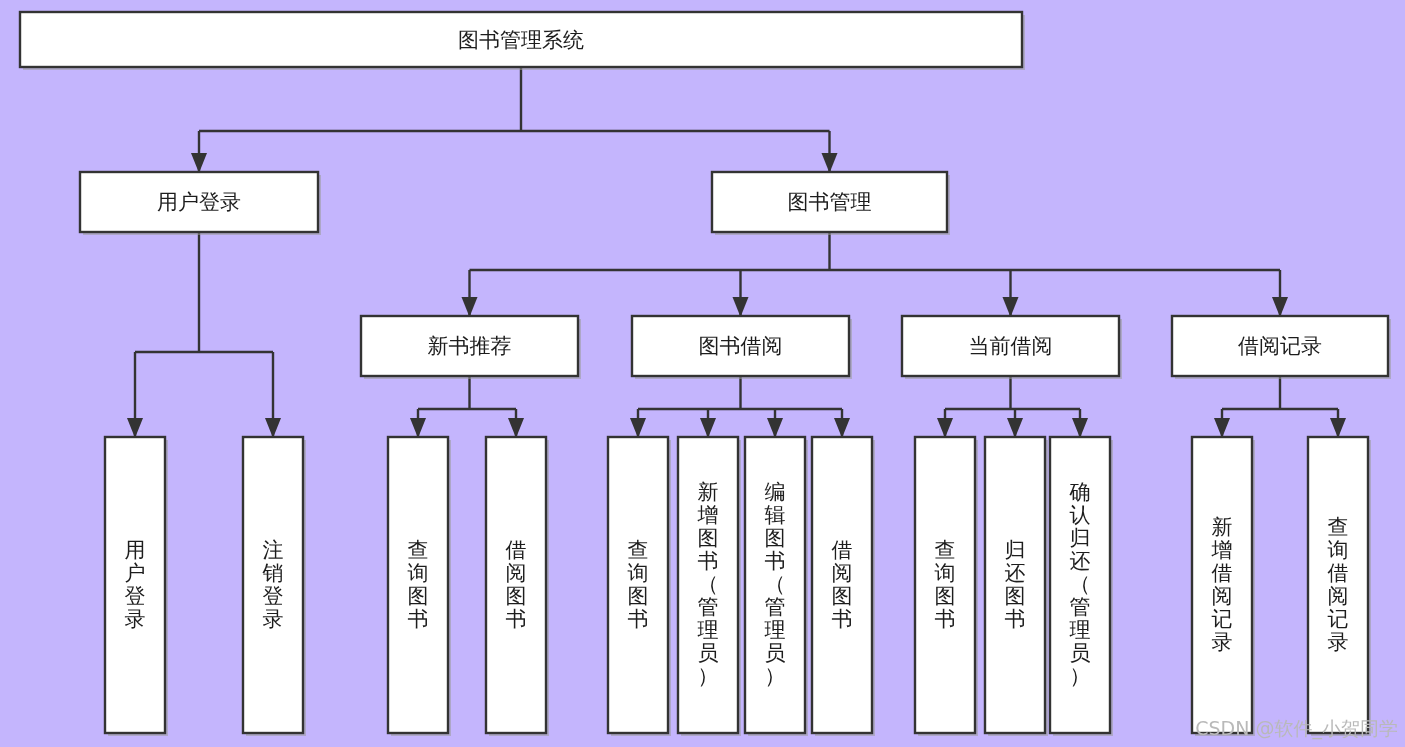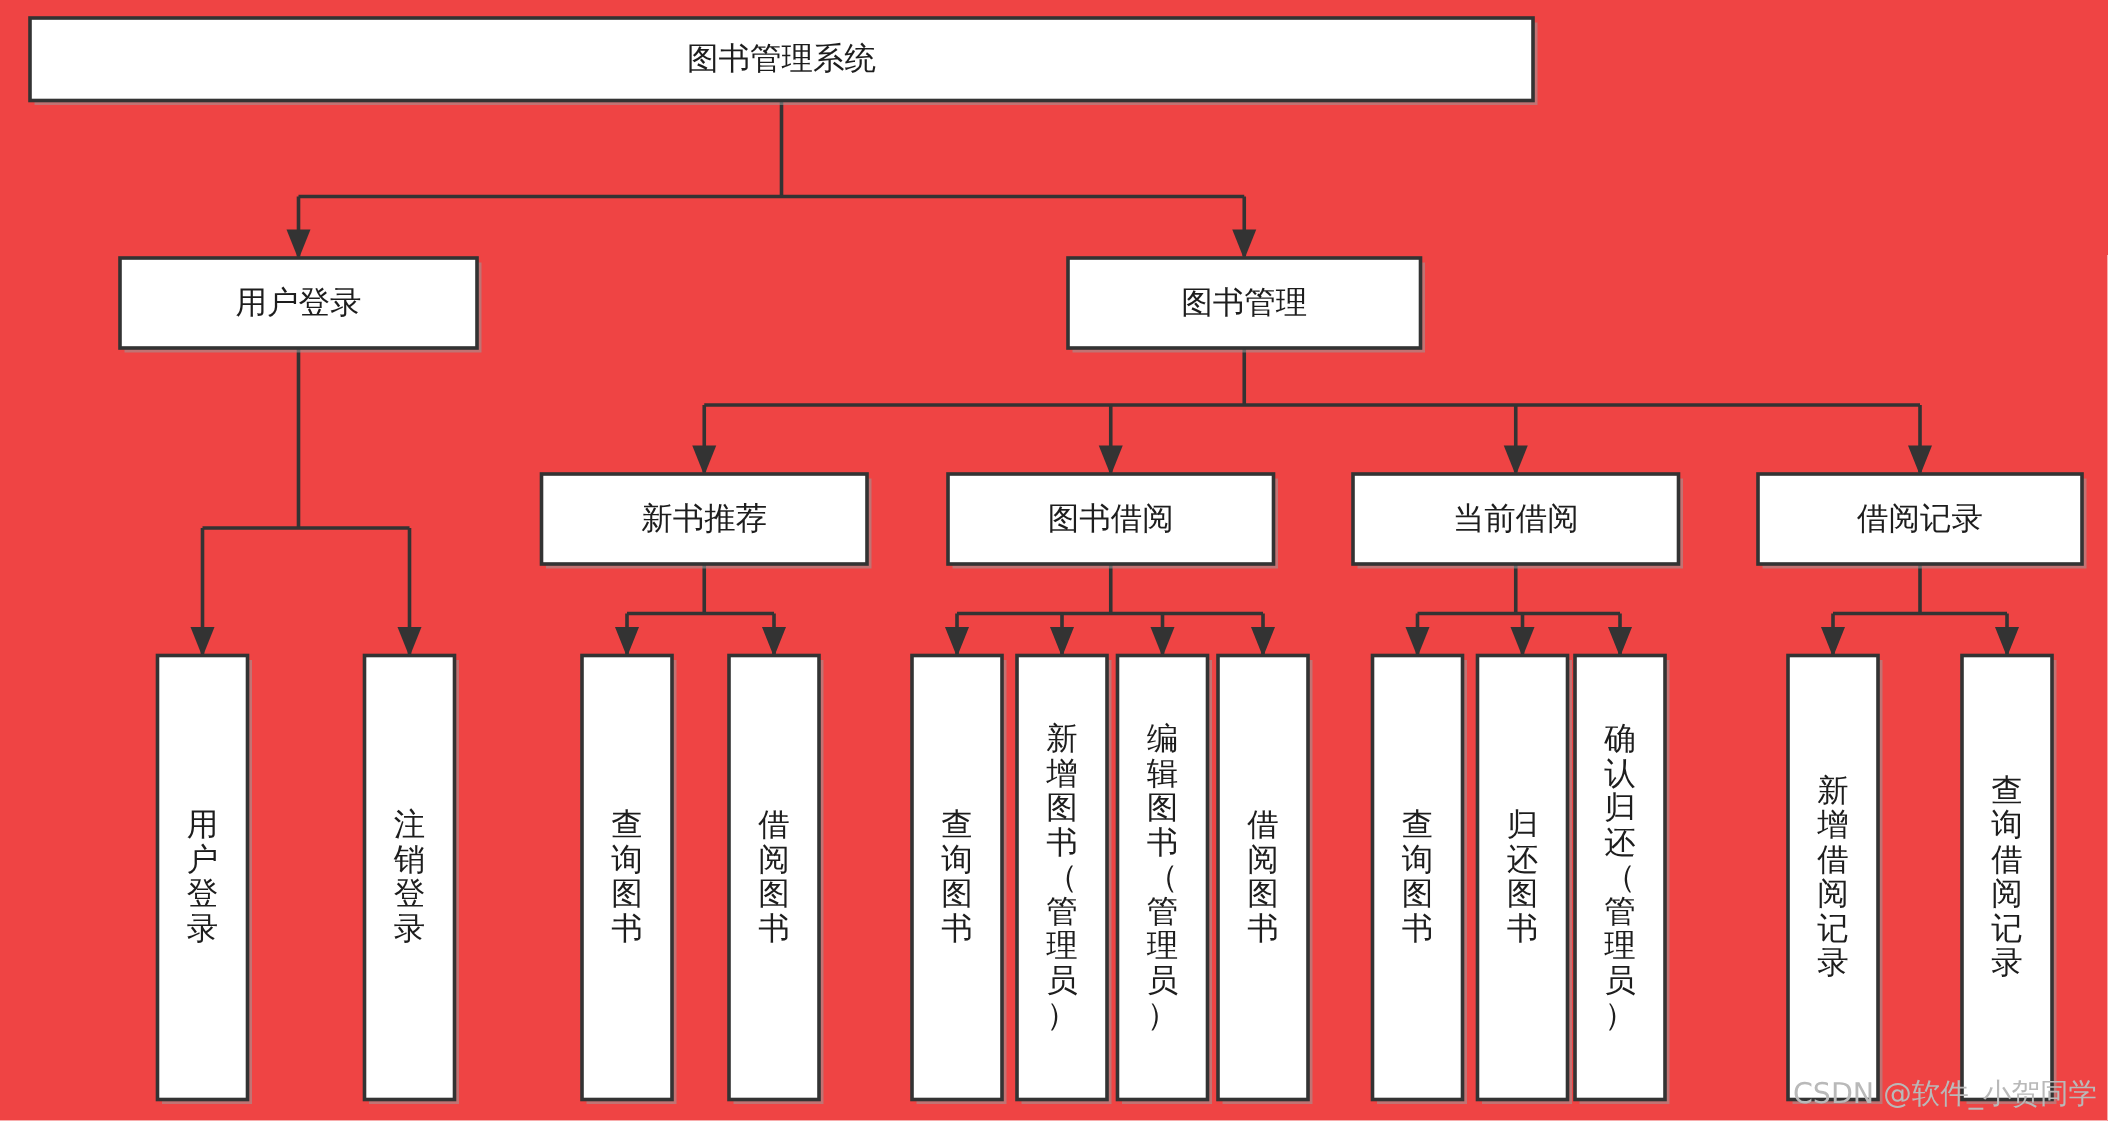--- a/index.html
+++ b/index.html
@@ -8,21 +8,21 @@
     padding: 0;
     background: #ffffff;
   }
   body {
     font-family: "DejaVu Sans", "Liberation Sans", sans-serif;
   }
   #diagram-root {
     position: relative;
     width: 1405px;
     height: 747px;
-    background: #ef4444;
+    background: #c4b5fd;
     overflow: hidden;
   }
   svg.diagram-canvas {
     position: absolute;
     left: 0;
     top: 0;
     width: 1405px;
     height: 747px;
     display: block;
   }

